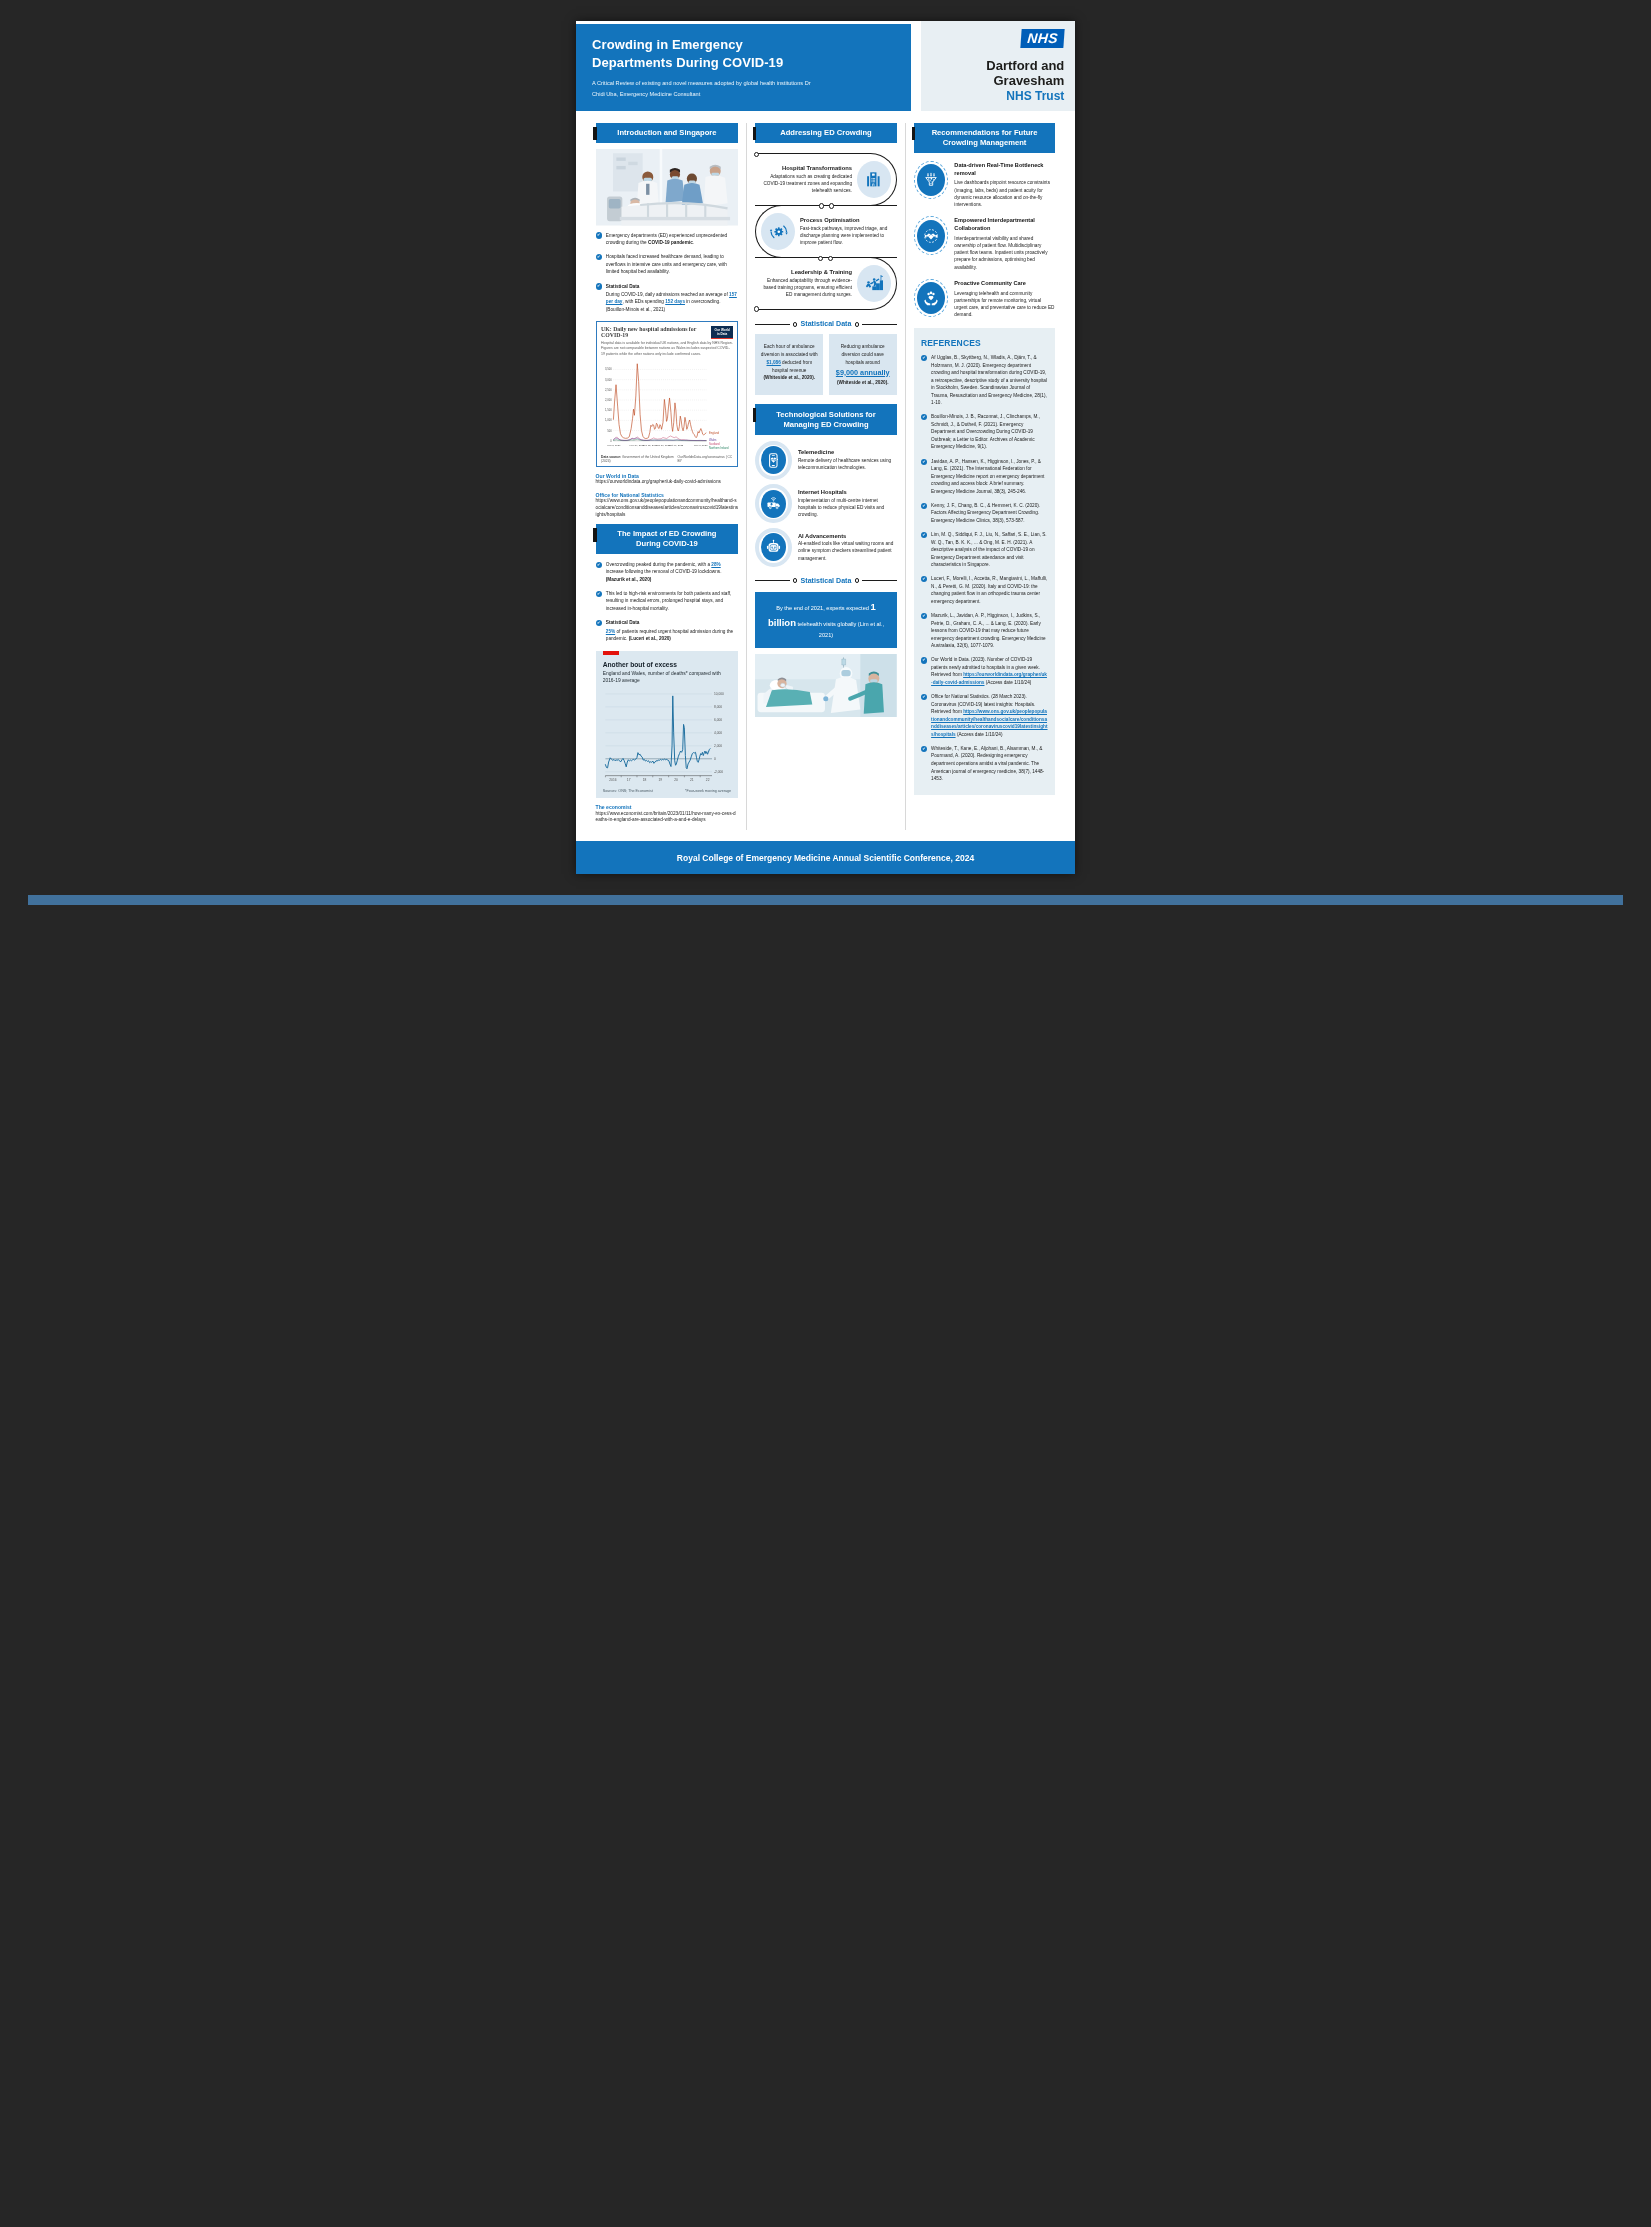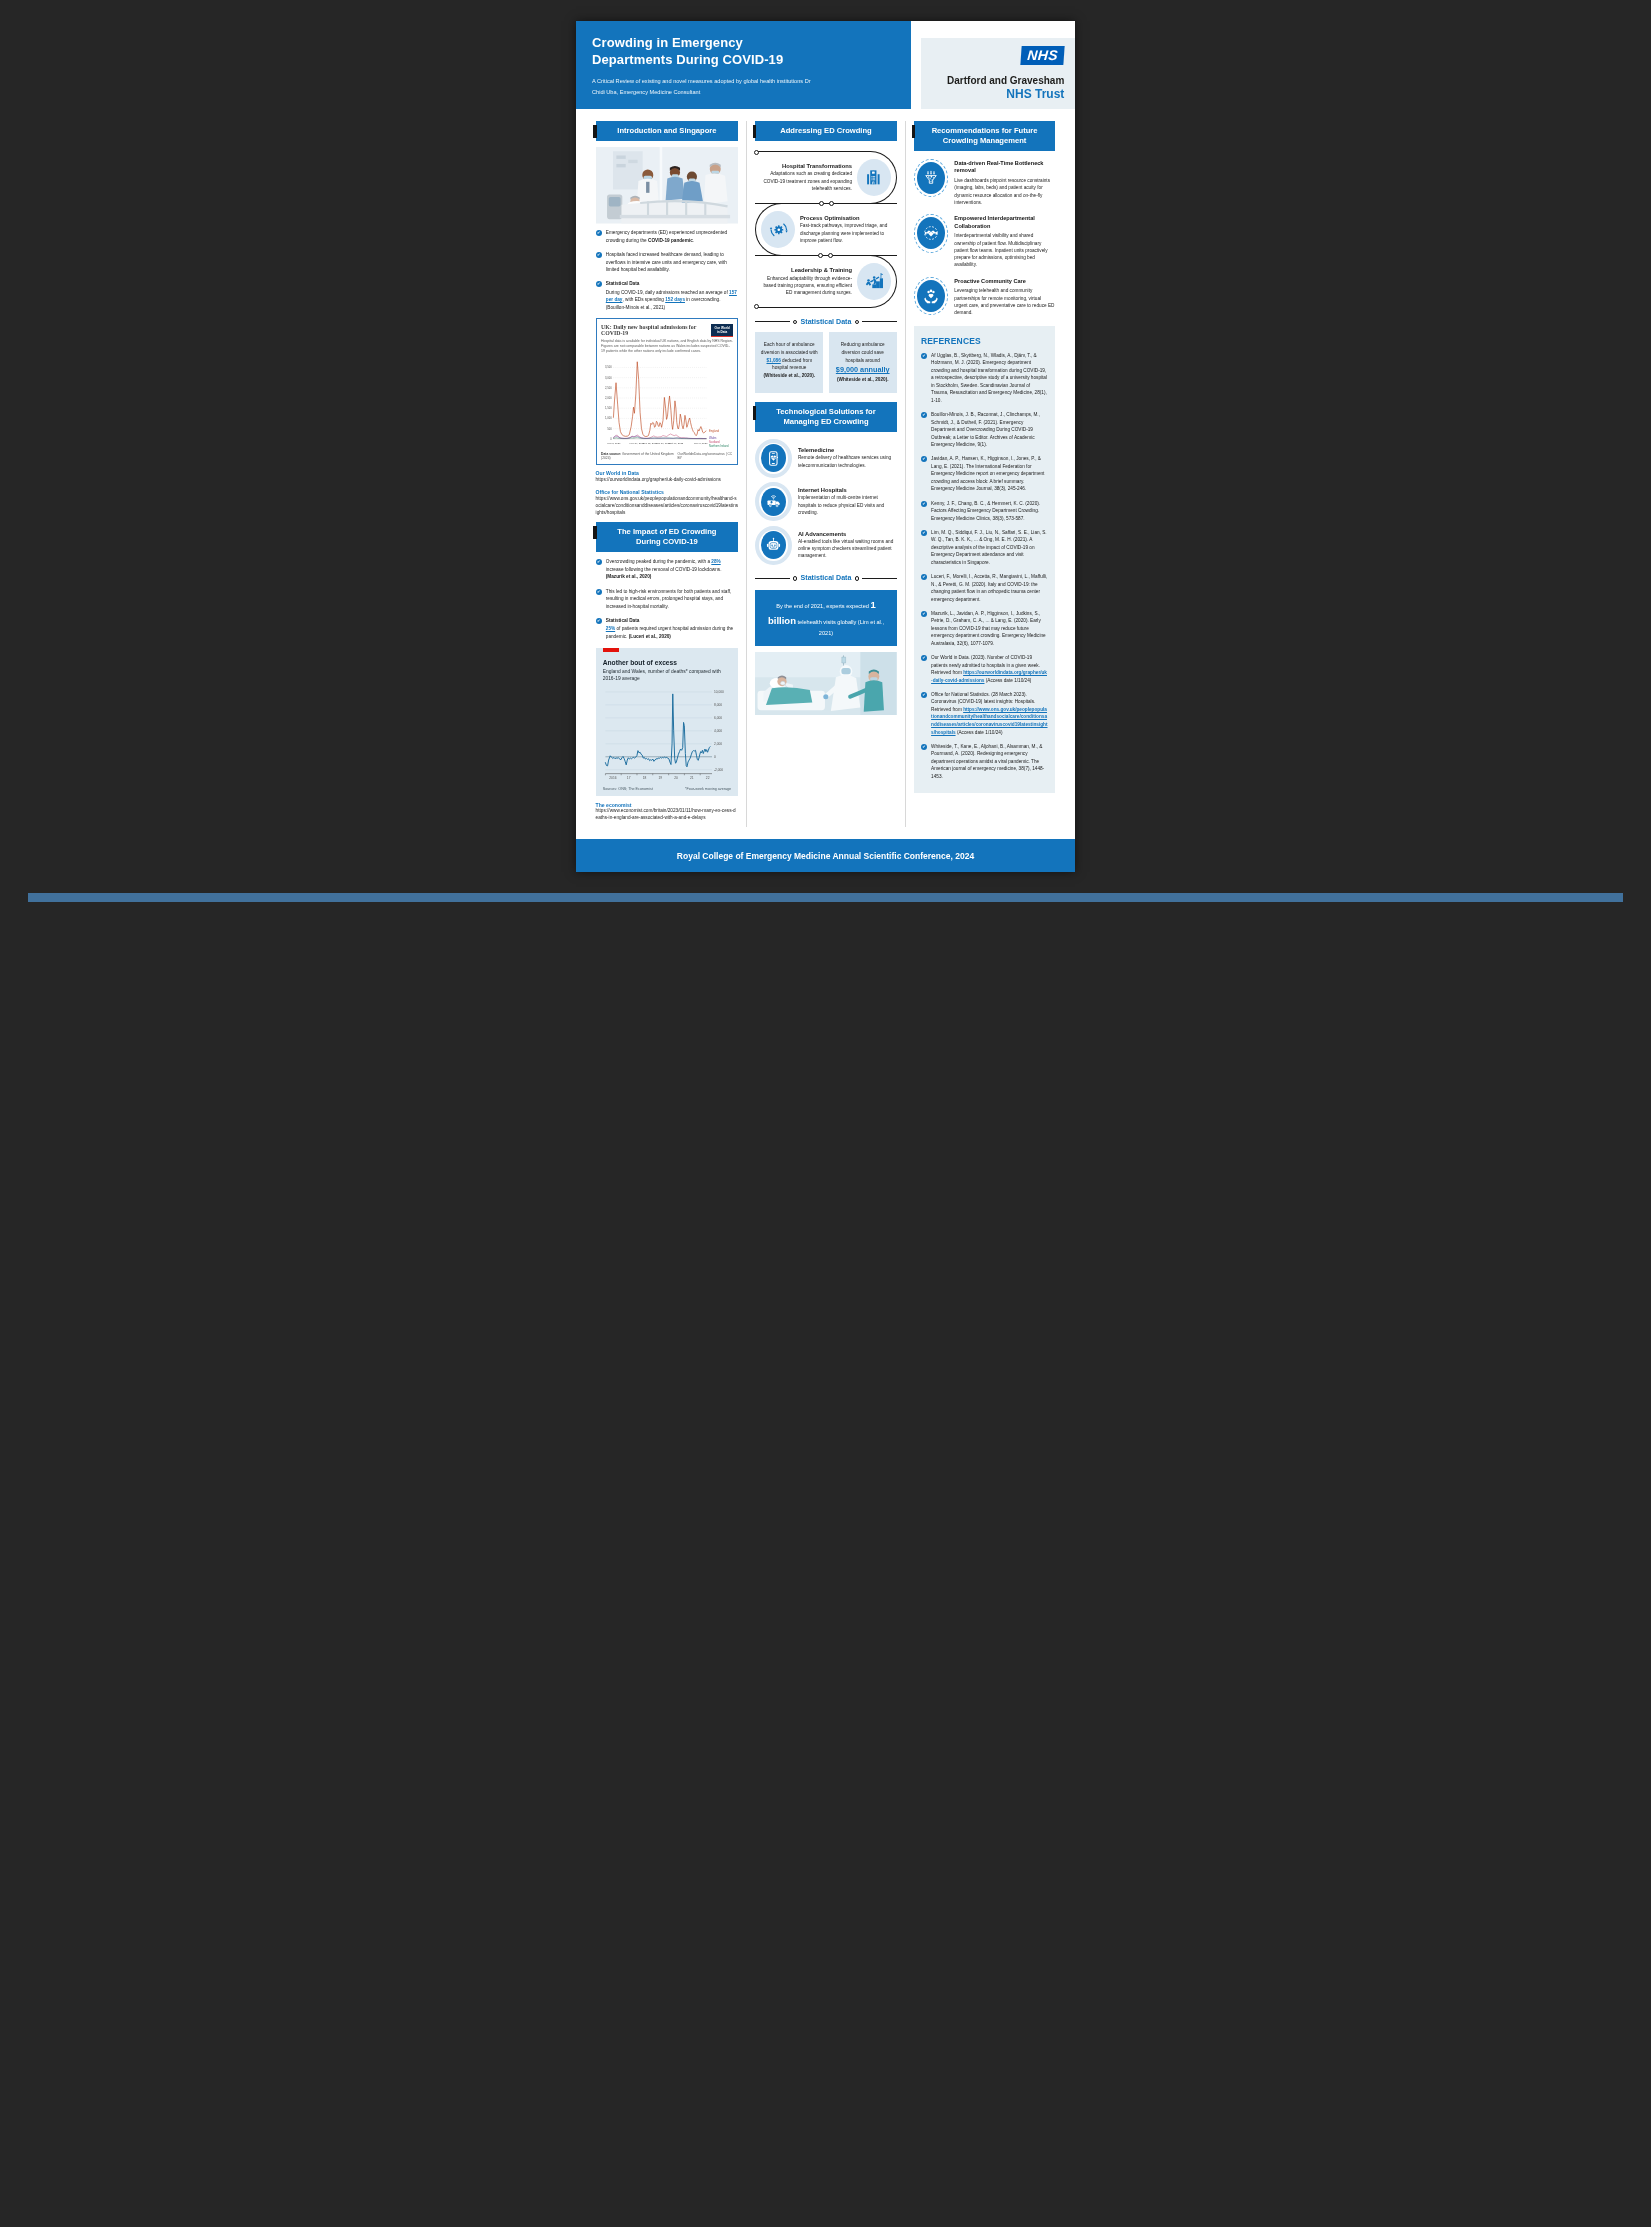--- a/index.html
+++ b/index.html
@@ -9,21 +9,21 @@
 
   
   .hdr{display:flex;align-items:flex-end;}
   .hdr-blue{flex:0 0 61%;background:#1374bc;color:#fff;padding:12.5px 15px 11.6px 16px;}
   .hdr-blue h1{margin:0;font-size:13px;line-height:1.35;font-weight:bold;letter-spacing:0.1px;}
   .hdr-sub{margin:7.1px 0 0 0;font-size:5.6px;line-height:1.9;color:#eef6fc;font-weight:normal;max-width:232px;}
   .hdr-stripe{flex:0 0 4.9px;background:#6cb3e4;margin-right:4.9px;}
   .hdr-right{flex:1;background:#e8eff3;display:flex;justify-content:flex-end;align-items:center;padding:8px 10.7px;}
   .nhs-block{text-align:right;}
   .nhs-logo{display:inline-block;background:#005eb8;color:#fff;font-weight:bold;font-style:italic;font-size:14px;padding:0.9px 6.2px 2.2px 6.2px;letter-spacing:0.4px;transform:skewX(-4deg);}
-  .trust-name{margin-top:9.8px;font-size:10px;font-weight:bold;color:#1d1d1b;}
+  .trust-name{margin-top:9.8px;font-size:13px;font-weight:bold;color:#1d1d1b;}
   .trust-type{margin-top:0.9px;font-size:12px;font-weight:bold;color:#1374bc;}
 
   
   .cols{display:grid;grid-template-columns:1fr 1fr 1fr;gap:0;padding:11.6px 11.6px 0 11.6px;}
   .col{padding:0 8px;}
   .col.mid,.col.right{border-left:0.4px solid #d8d8d8;}
   .sec-head{position:relative;background:#1374bc;color:#fff;text-align:center;font-weight:bold;font-size:7.6px;line-height:1.3;padding:5.3px 3.6px;margin:0 0 6.2px 0;}
   .sec-head::before{content:'';position:absolute;left:-2.2px;top:4px;width:3.1px;height:13.4px;background:#151515;}
 
   

